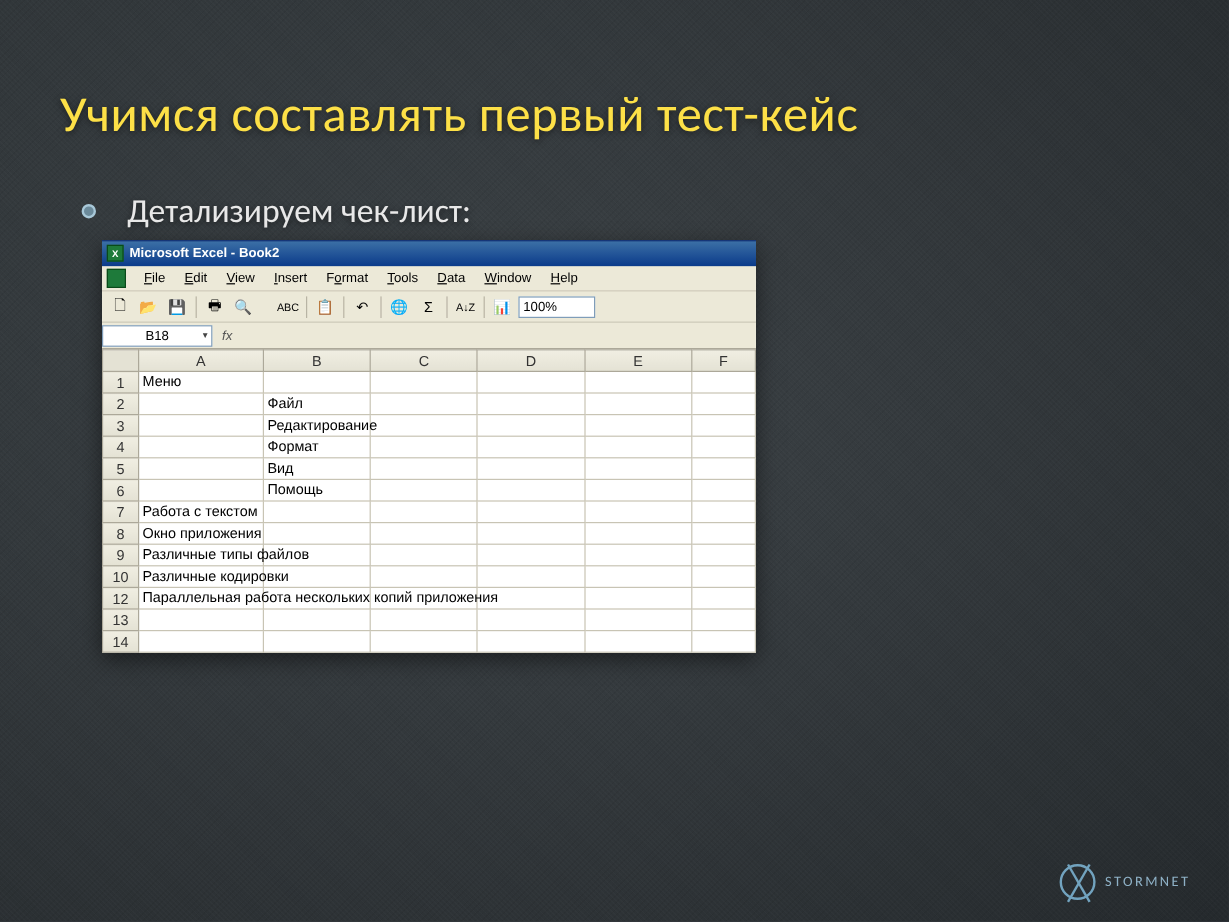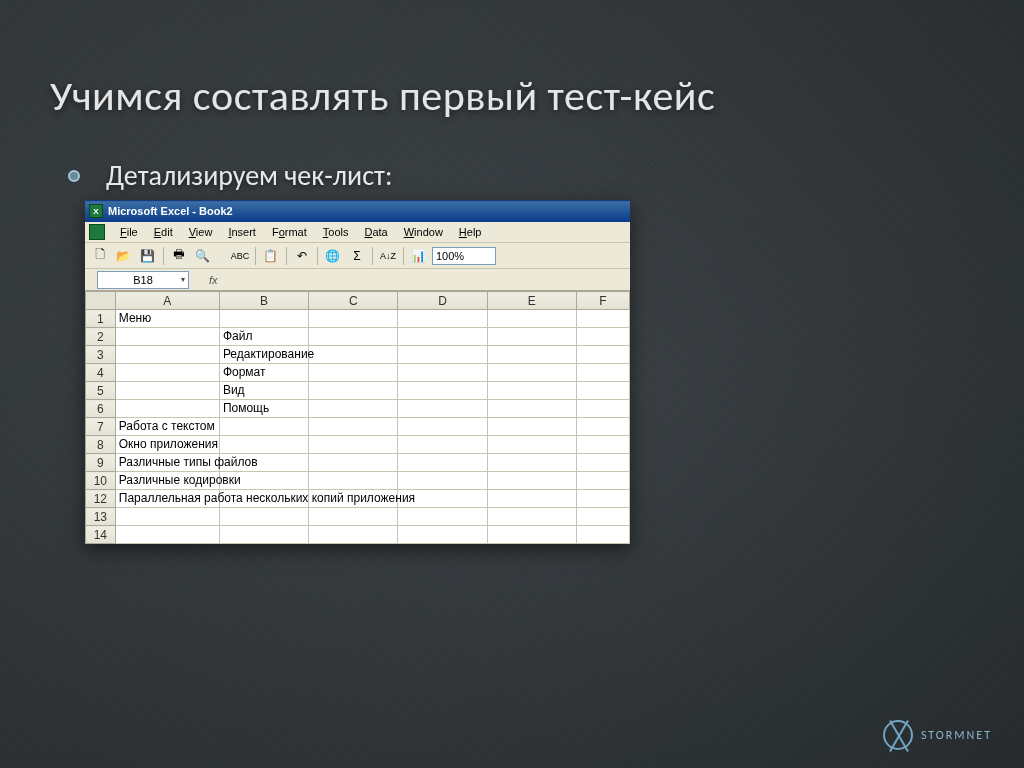--- a/index.html
+++ b/index.html
@@ -23,21 +23,21 @@
       repeating-linear-gradient(-45deg, rgba(0,0,0,0.05) 0px, rgba(0,0,0,0.05) 1px, transparent 1px, transparent 4px);
     pointer-events: none;
   }
   .slide { position: relative; width: 100%; height: 100%; }
   .title {
     position: absolute;
     left: 50px; top: 70px;
     font-size: 42px;
     font-weight: 300;
     letter-spacing: 0.5px;
-    color: #e5e5e5;
+    color: #fde047;
     text-shadow: 0 2px 6px rgba(0,0,0,0.5);
   }
   .bullet-row {
     position: absolute;
     left: 68px; top: 158px;
     display: flex;
     align-items: center;
     gap: 26px;
   }
   .bullet-dot {
@@ -126,21 +126,21 @@
     background: #ece9d8;
     display: flex;
     align-items: center;
     border-bottom: 1px solid #aca899;
     height: 22px;
   }
   .namebox {
     width: 92px; height: 18px;
     background: #fff;
     border: 1px solid #7f9db9;
-    margin: 0 12px;
+    margin: 0 0;
     padding: 0 6px;
     display: flex;
     align-items: center;
     justify-content: center;
     font-size: 11px;
     position: relative;
     text-align: center;
   }
   .namebox::after {
     content: "▾";

